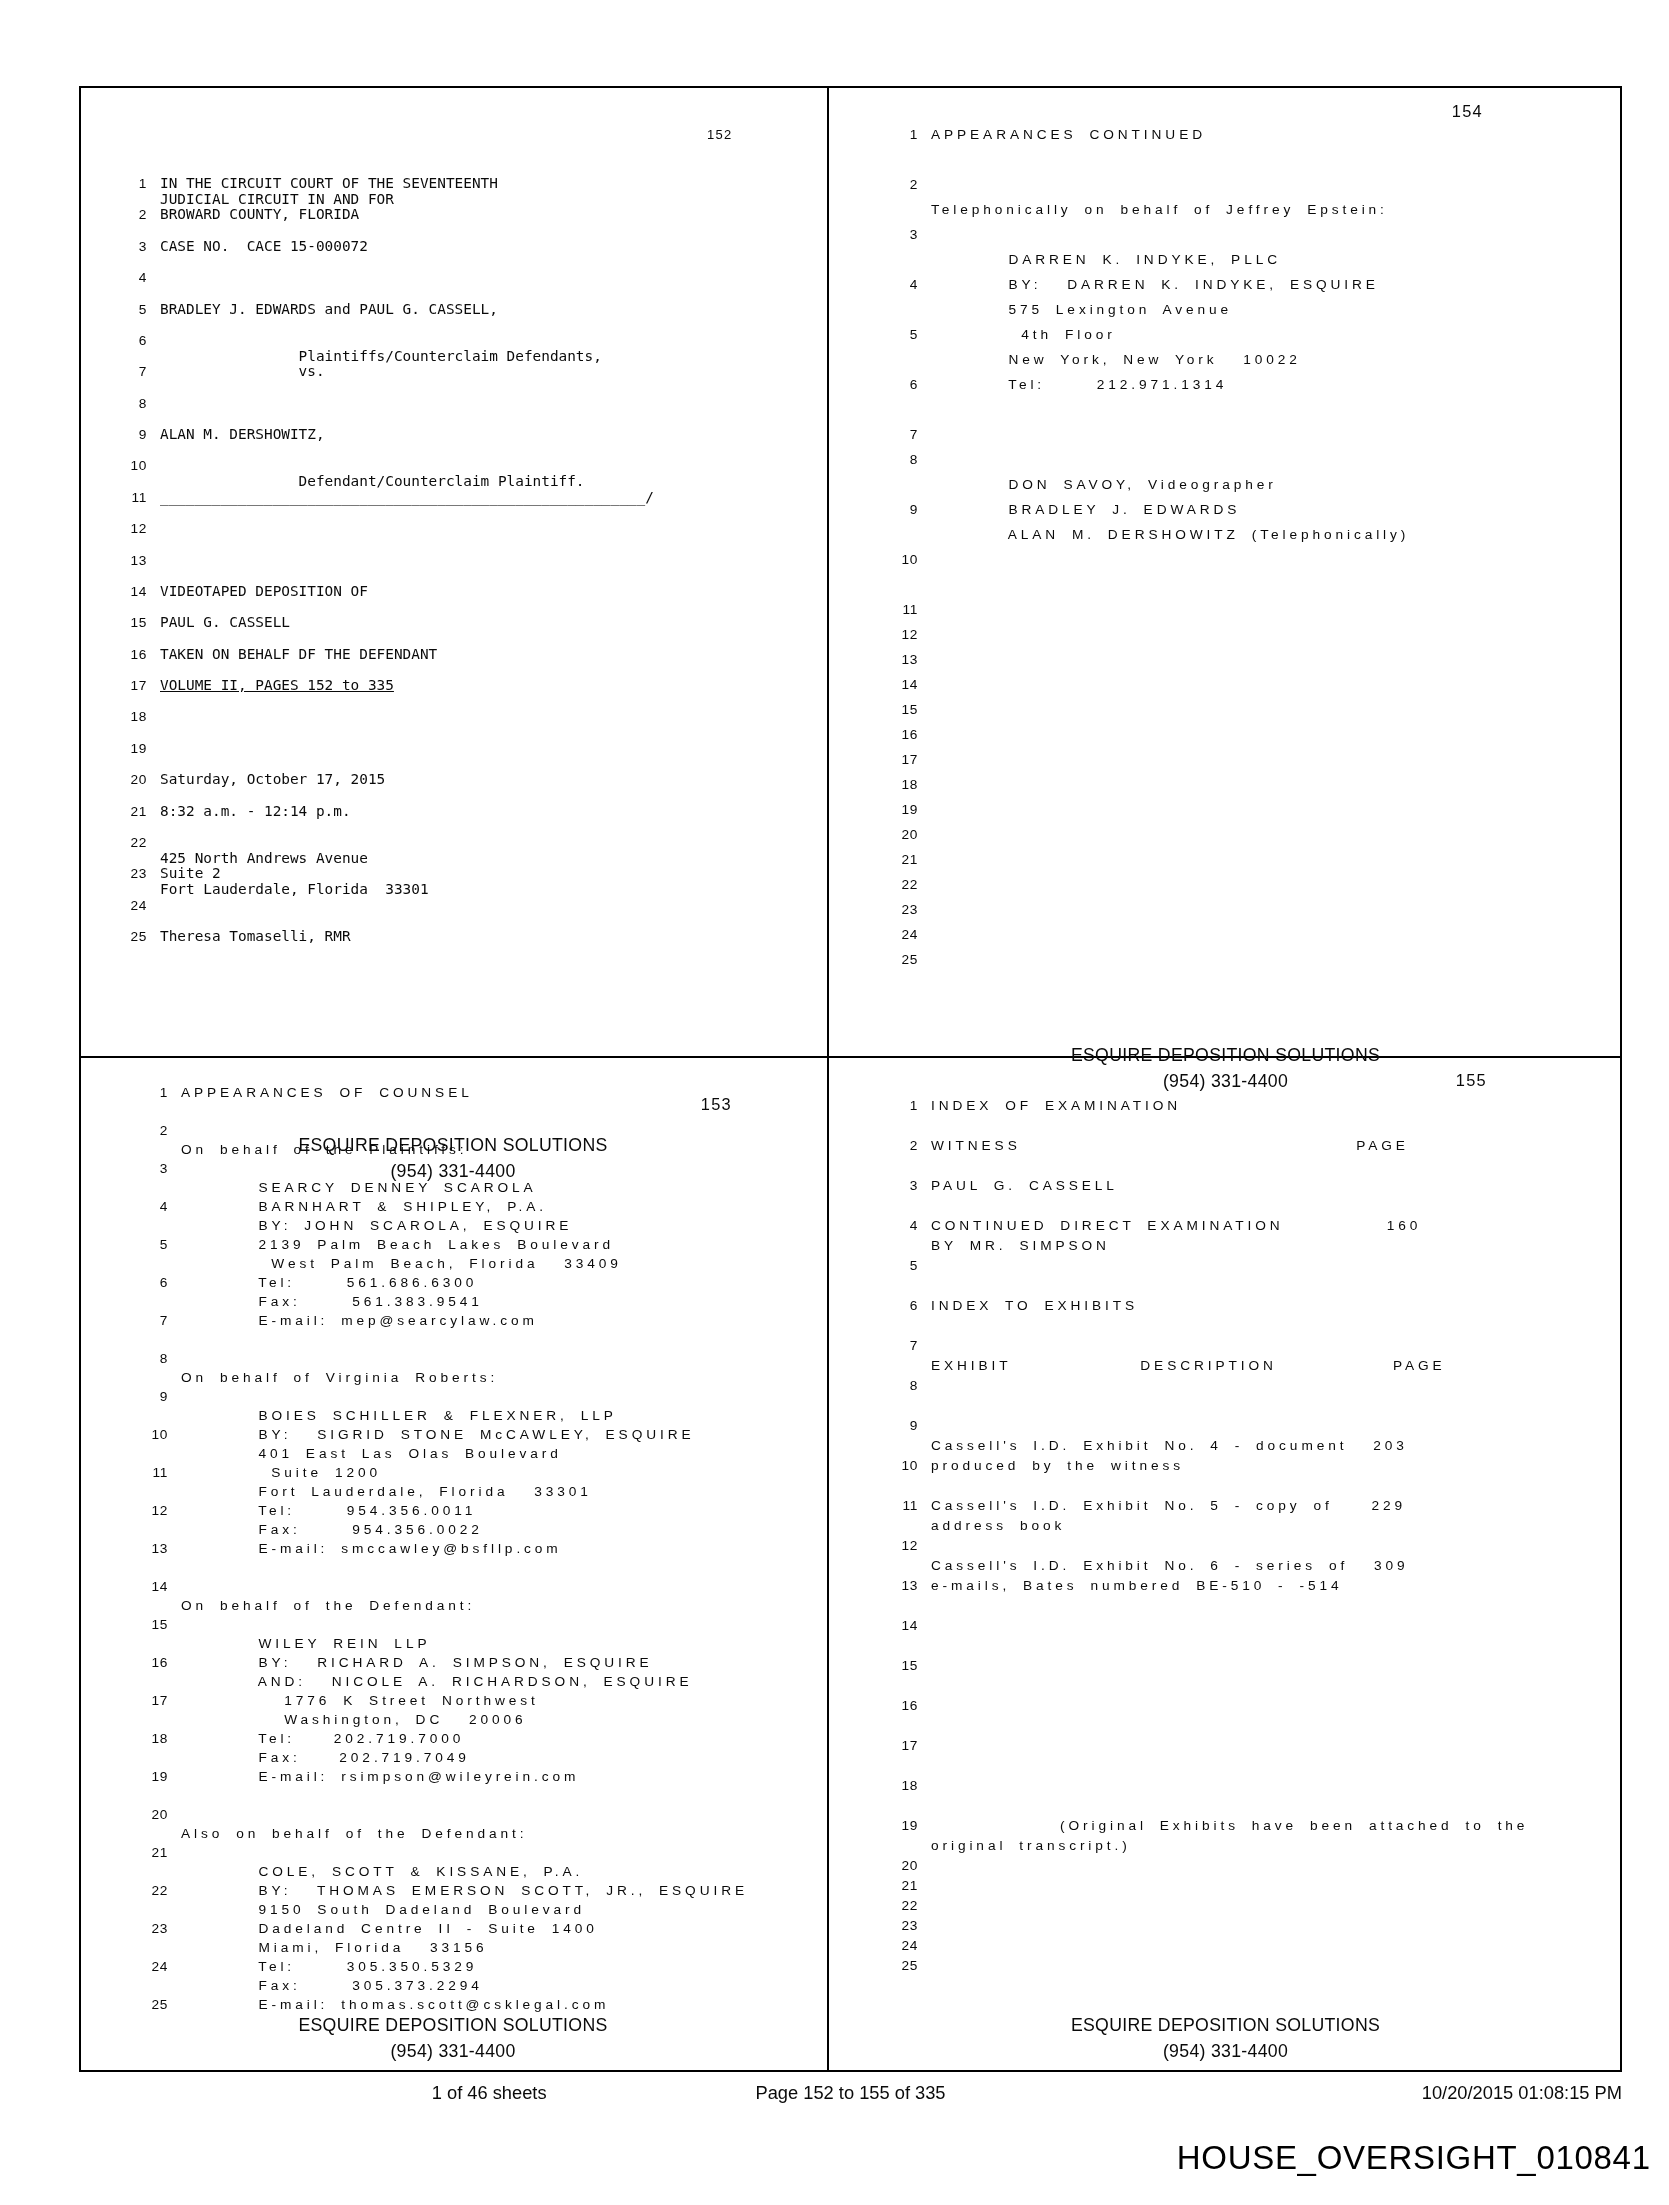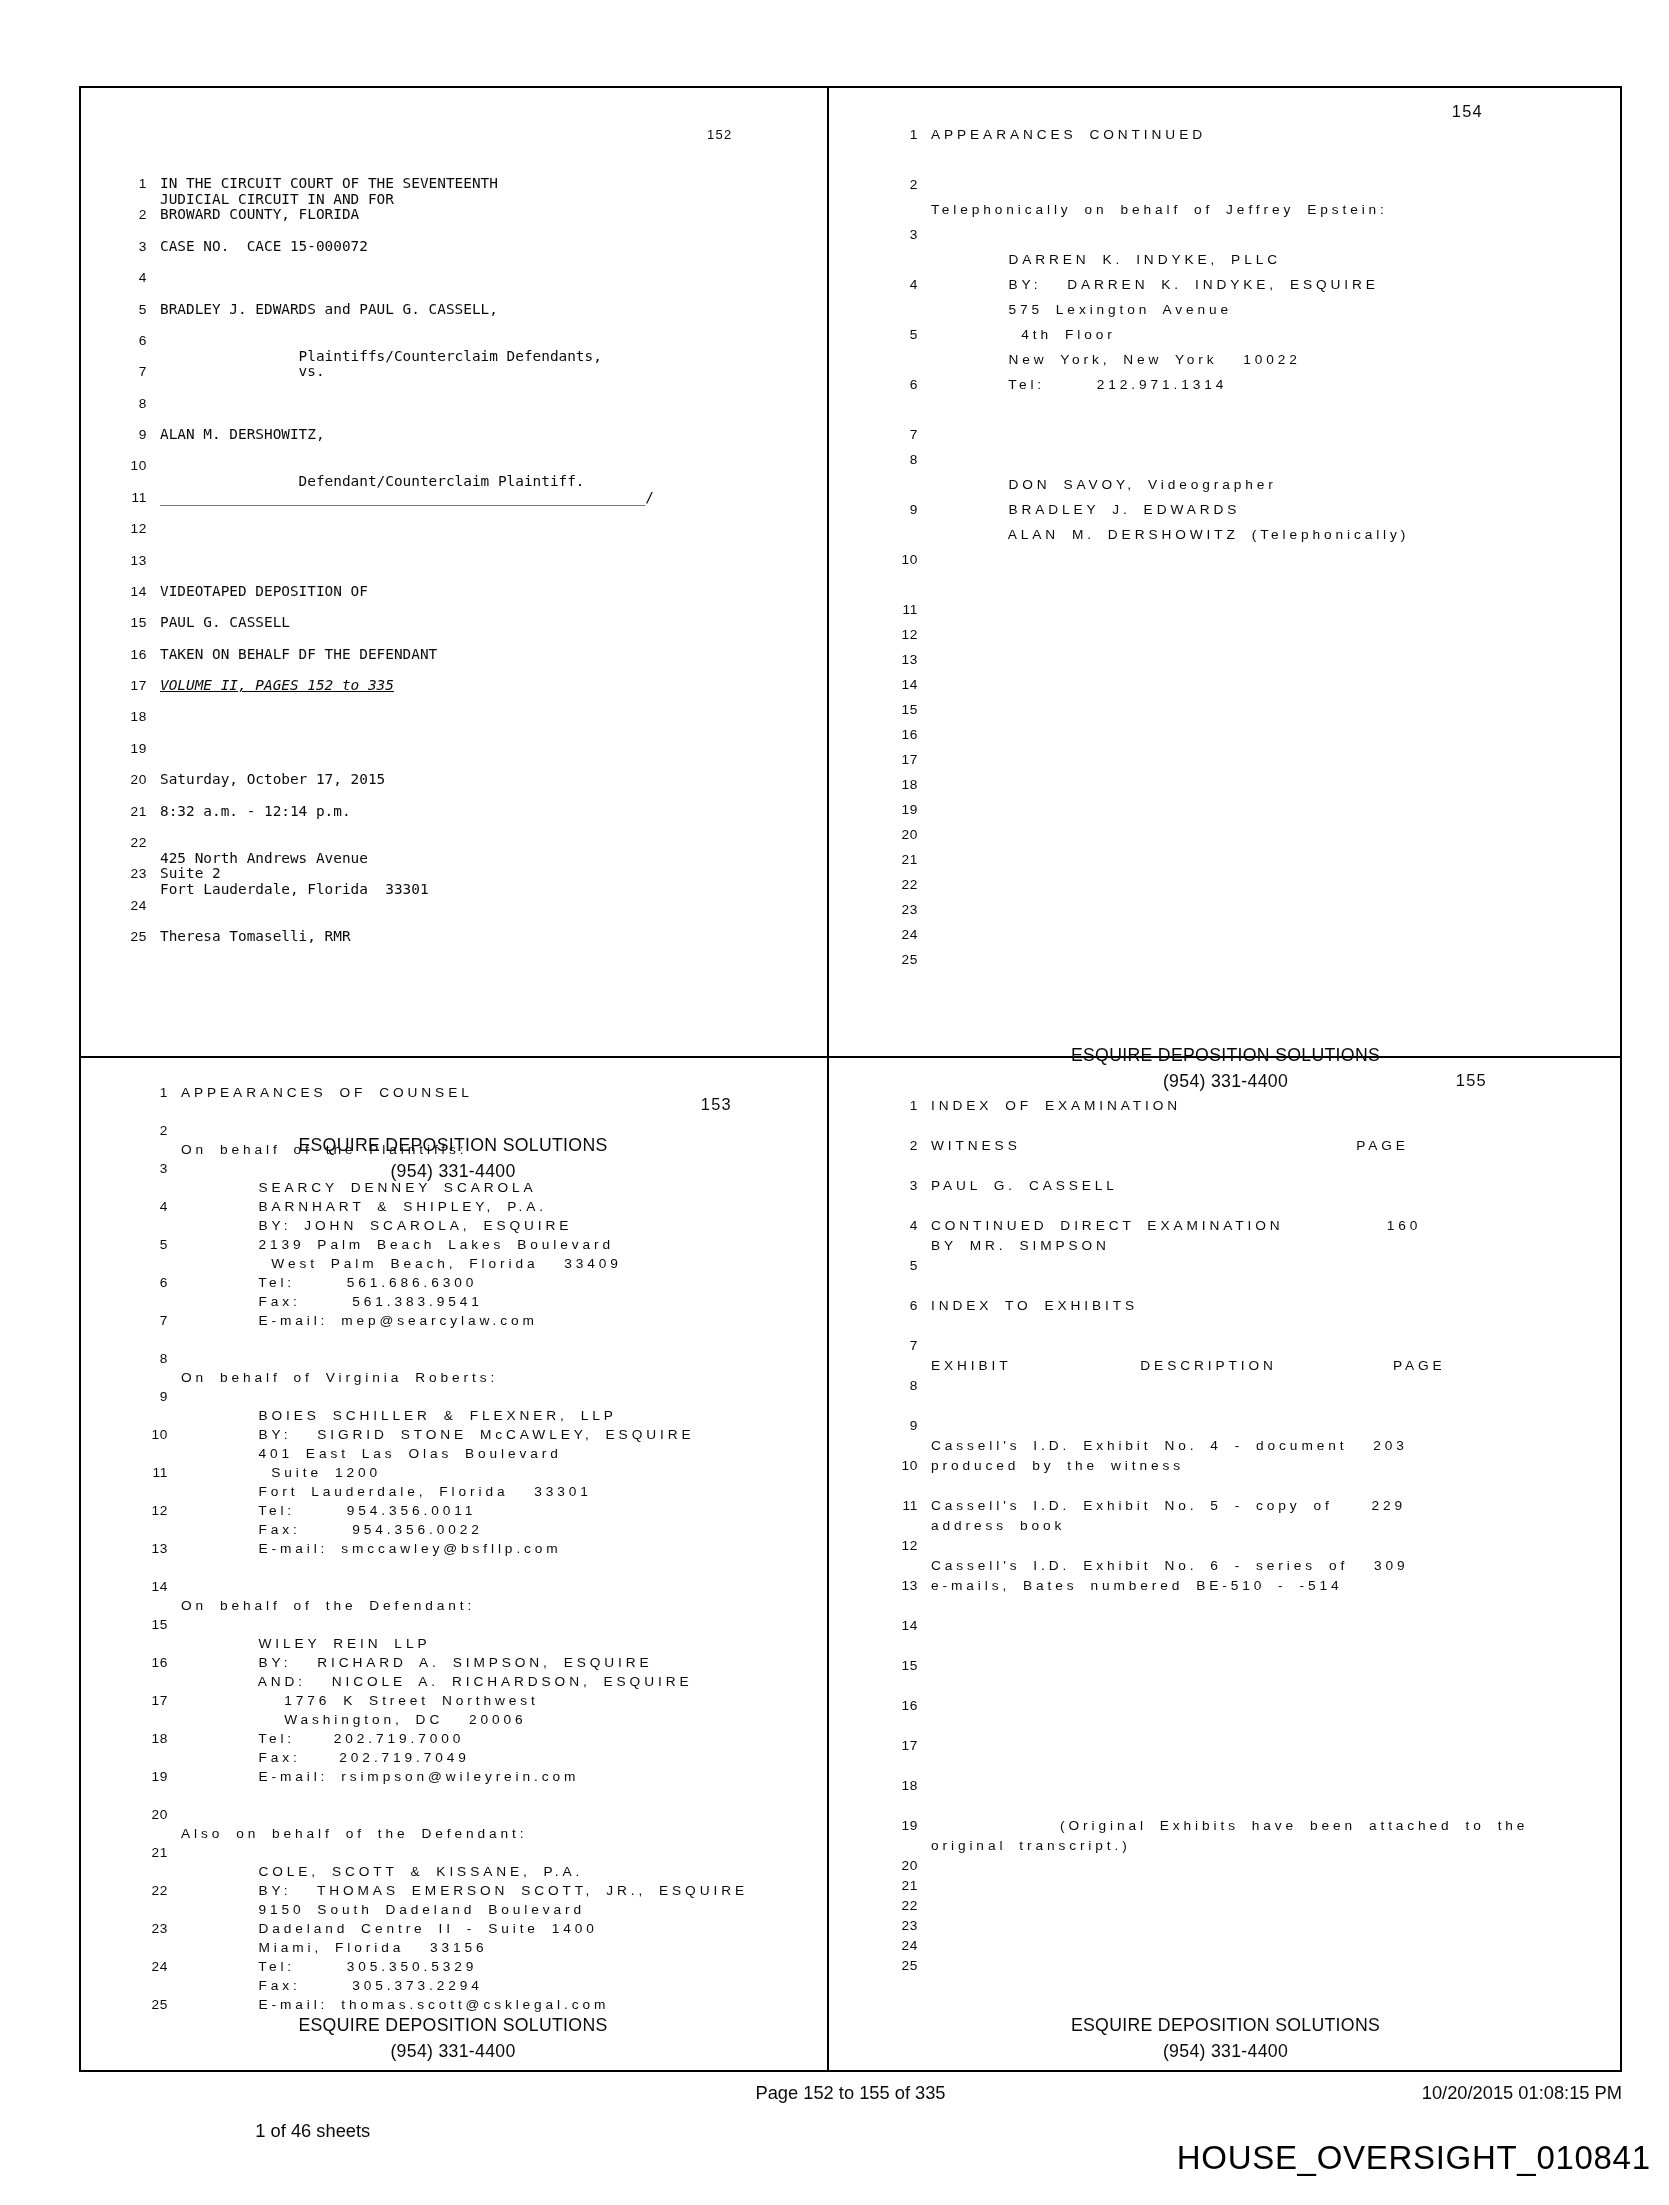--- a/index.html
+++ b/index.html
@@ -24,21 +24,21 @@
   .page-152 .pgnum{left:628px;top:41px;font-size:13px;}
   .page-154 .pgnum{right:139px;top:15.7px;}
   .page-153 .pgnum{right:95px;top:9.2px;margin-top:28px;}
   .page-155 .pgnum{right:135px;top:13px;}
 
   .rows{display:flex;flex-direction:column;}
   .row{display:flex;align-items:flex-start;}
   .ln{width:37px;text-align:right;flex:none;font-family:"Liberation Sans",sans-serif;font-size:13.7px;letter-spacing:0.7px;word-spacing:0;}
   .tx{flex:1;white-space:pre;margin-left:13px;overflow:visible;}
   .row.c .tx{text-align:left;}
-  .row.u .tx{text-decoration:underline;font-style:italic;}
+  .row.u .tx{text-decoration:underline;}
 
   
   .page-152 .rows{margin-top:90px;padding-left:31px;padding-right:52px;}
   .page-152 .row{height:15.7px;line-height:15.7px;font-family:"DejaVu Sans Mono",monospace;font-size:14.4px;}
   .page-152 .ln{font-size:13.7px;}
 
   
   .page-153 .rows{margin-top:25px;padding-left:52px;padding-right:13px;}
   .page-153 .row{height:19px;line-height:19px;font-size:13.7px;letter-spacing:3.9px;word-spacing:5.2px;}
   .page-154 .rows{margin-top:36px;padding-left:52px;padding-right:13px;}
@@ -49,21 +49,21 @@
   .pfooter{
     position:absolute;bottom:9.2px;left:0;right:0;text-align:center;
     font-size:17.7px;line-height:26px;letter-spacing:0.3px;font-family:"Liberation Sans",sans-serif;margin-top:39px;
   }
   .page-154 .pfooter,.page-152 .pfooter{bottom:5.2px;}
 
   .sheet-footer{
     position:absolute;left:79px;top:2082px;width:1543px;display:flex;
     font-size:18.3px;
   }
-  .sheet-footer .sf-left{flex:1;text-align:center;margin-top:38px;}
+  .sheet-footer .sf-left{flex:1;text-align:right;}
   .sheet-footer .sf-center{flex:1.3;text-align:center;}
   .sheet-footer .sf-right{flex:1;text-align:right;}
 
   .watermark{
     position:absolute;right:18.3px;top:2139px;font-size:33px;letter-spacing:0.7px;color:#000;
   }
 </style>
 </head>
 <body>
 

